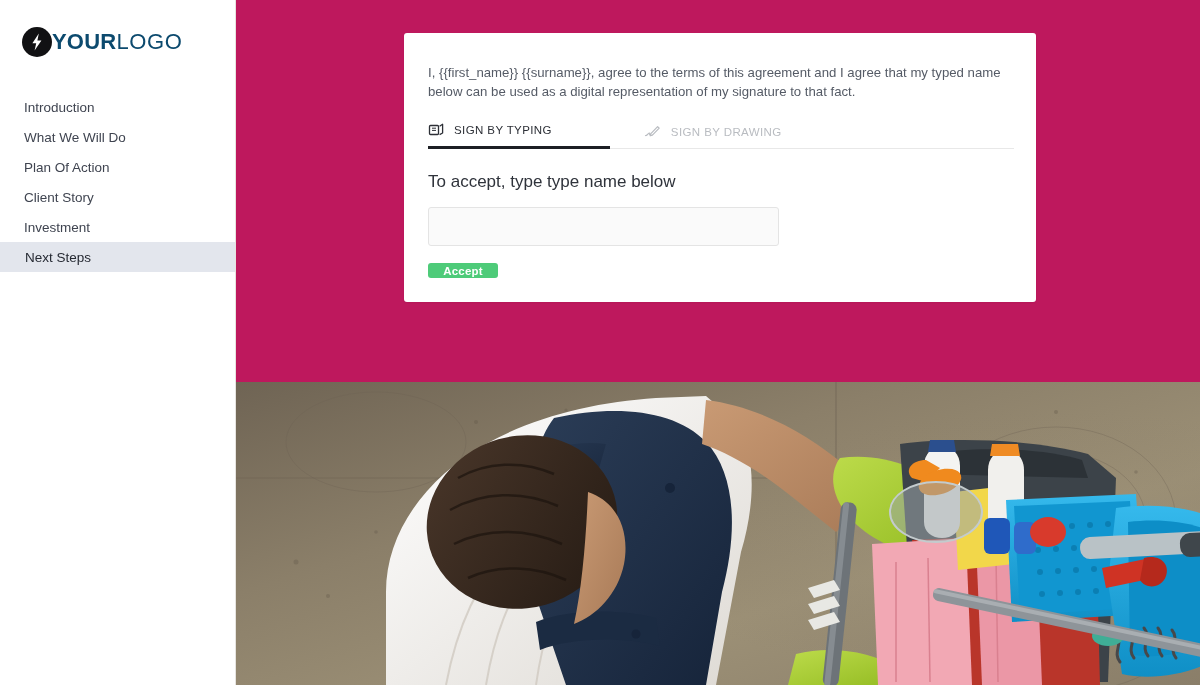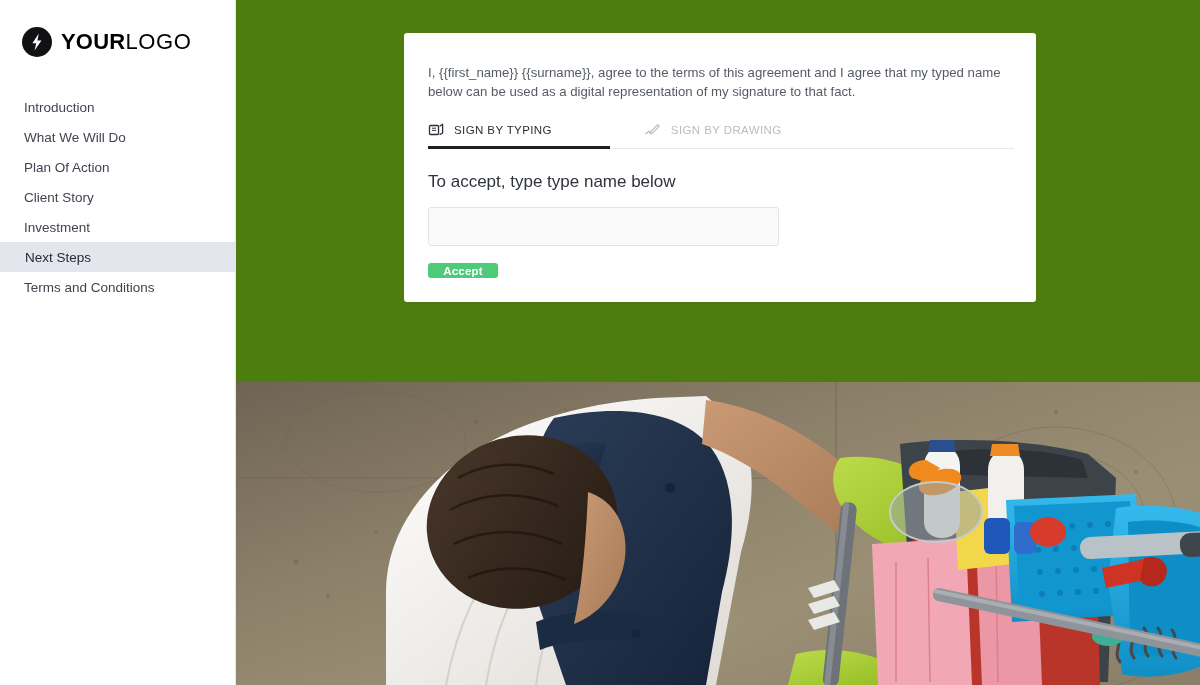--- a/index.html
+++ b/index.html
@@ -24,24 +24,23 @@
     height: 44px; margin-top: 20px;
   }
   .logo-mark {
     width: 30px; height: 30px; border-radius: 50%;
     background: #111113;
     display: flex; align-items: center; justify-content: center;
     flex: none;
   }
   .logo-mark svg { display: block; }
   .logo-text {
-    margin-left: 9px;
     font-size: 22px;
     letter-spacing: .2px;
-    color: #000000;
+    color: #0c4a6e;
     white-space: nowrap;
   }
   .logo-text .b { font-weight: 700; }
   .logo-text .l { font-weight: 400; letter-spacing: .6px; }
 
   .nav { margin-top: 28px; }
   .nav-item {
     height: 30px;
     display: flex; align-items: center;
     padding-left: 24px;
@@ -53,41 +52,41 @@
   .nav-item.active {
     background: #e3e6ed;
     color: #262a33;
     padding-left: 25px;
   }
 
   
   .main {
     position: absolute; left: 236px; top: 0;
     width: 964px; height: 685px;
-    background: #4d7c0f;
+    background: #be185d;
   }
 
   
   .card {
     position: absolute; left: 168px; top: 33px;
     width: 632px; height: 269px;
     background: #ffffff;
     border-radius: 3px;
     box-shadow: 0 1px 2px rgba(0,0,0,.05);
     padding: 30px 28px 0 24px;
   }
   .agree-text {
     font-size: 13.2px;
     line-height: 19px;
     color: #555b66;
     width: 574px;
   }
   .tabs {
     margin-top: 22px;
-    display: flex; align-items: flex-start;
+    display: flex; align-items: flex-end;
     border-bottom: 1px solid #e8e8e8;
     width: 586px;
   }
   .tab {
     display: flex; align-items: center;
     padding-bottom: 9px;
     font-size: 11.5px;
     letter-spacing: .4px;
     cursor: pointer;
     color: #b9bcc1;
@@ -172,23 +171,20 @@
         <span>Plan Of Action</span>
       </div>
       <div class="nav-item">
         <span>Client Story</span>
       </div>
       <div class="nav-item">
         <span>Investment</span>
       </div>
       <div class="nav-item active">
         <span>Next Steps</span>
-      </div>
-      <div class="nav-item">
-        <span>Terms and Conditions</span>
       </div>
     </div>
 
   </div>
 
   <div class="main">
 
     <div class="card">
 
       <div class="agree-text">I, {{first_name}} {{surname}}, agree to the terms of this agreement and I agree that my typed name below can be used as a digital representation of my signature to that fact.</div>

